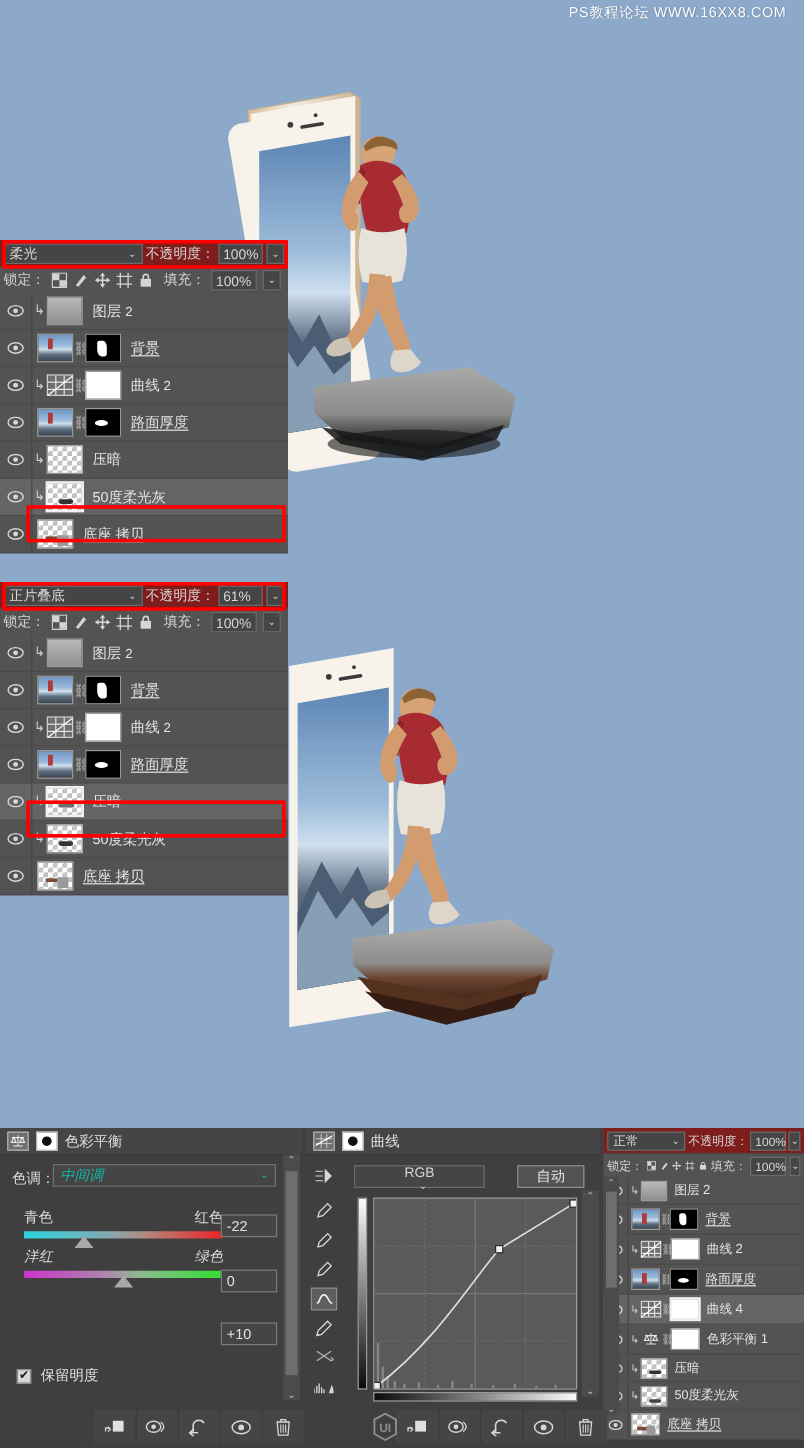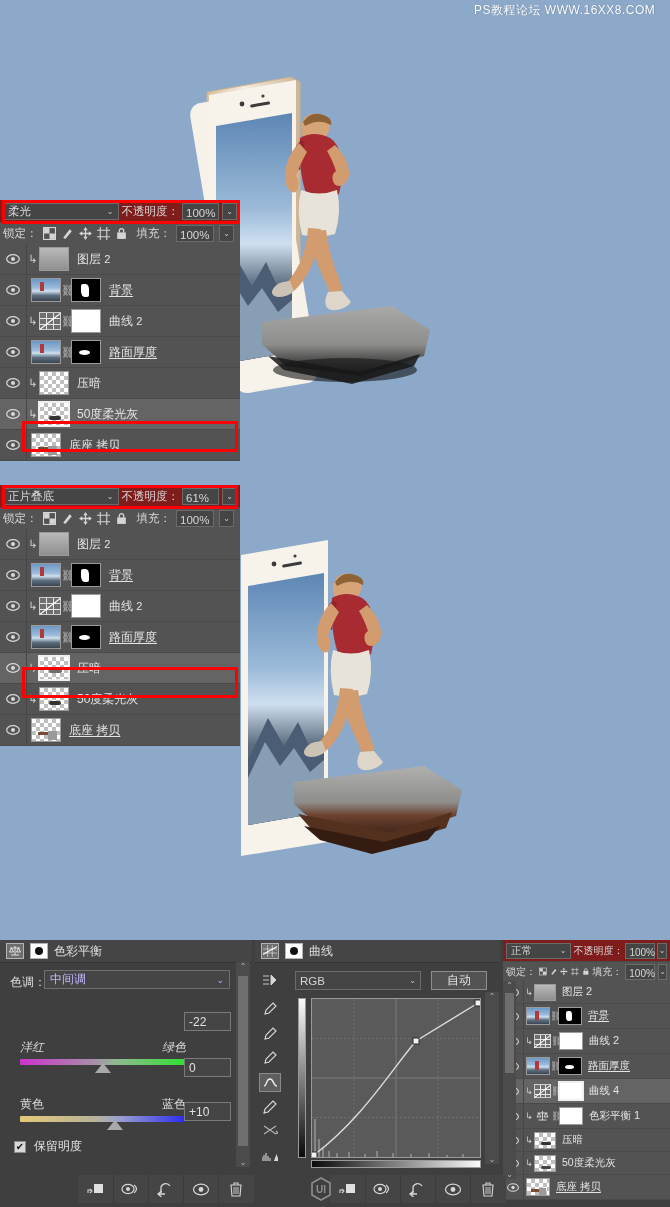--- a/index.html
+++ b/index.html
@@ -143,21 +143,21 @@
   .sl-labels{display:flex;justify-content:space-between;font-size:12px;color:#dcdcdc;}
   .sl-track{height:6px;border-radius:1px;margin-top:3px;position:relative;}
   .sl-knob{
     position:absolute;top:4px;width:0;height:0;
     border-left:8px solid transparent;border-right:8px solid transparent;
     border-bottom:10px solid #a9a9a9;
   }
   .tone-combo{
     background:#454545;border:1px solid #6f6f6f;height:19px;display:flex;
     align-items:center;justify-content:space-between;padding:0 5px;
-    font-size:12px;color:#c4b5fd;box-sizing:border-box;
+    font-size:12px;color:#14b8a6;box-sizing:border-box;font-style:italic;
   }
   .val-box{
     position:absolute;background:#454545;border:1px solid #7a7a7a;
     height:19px;width:47px;display:flex;align-items:center;padding-left:4px;
     font-size:12px;color:#e2e2e2;box-sizing:border-box;
   }
   .chk{
     width:12px;height:12px;background:#d8d8d8;border:1px solid #8c8c8c;
     display:flex;align-items:center;justify-content:center;
     font-size:10px;color:#1a1a1a;box-sizing:border-box;
@@ -610,46 +610,46 @@
           </div>
         <span class="ph-title">色彩平衡</span>
       </div>
 
       <div style="position:absolute;left:10px;top:34px;font-size:12px;color:#dcdcdc;">色调：</div>
       <div class="tone-combo" style="position:absolute;left:44px;top:30px;width:186px;">
         <span>中间调</span>
         <span style="font-size:9px;">⌄</span>
       </div>
 
+      <div class="slider-row" style="position:absolute;left:10px;top:66px;width:166px;">
+        <div class="sl-labels">
+          <span>青色</span>
+          <span>红色</span>
+        </div>
+        <div class="sl-track" style="background:linear-gradient(90deg,#2ad4e0,#8aa7ad 45%,#b08a82 60%,#ee2222);">
+          <div class="sl-knob" style="left:calc(30% - 8px);"></div>
+        </div>
+      </div>
       <div class="val-box" style="left:184px;top:72px;">
         <span>-22</span>
       </div>
 
       <div class="slider-row" style="position:absolute;left:10px;top:99px;width:166px;font-style:italic;">
         <div class="sl-labels">
           <span>洋红</span>
           <span>绿色</span>
         </div>
         <div class="sl-track" style="background:linear-gradient(90deg,#cc33cc,#a890a8 45%,#8fba8f 58%,#2ee02e);">
           <div class="sl-knob" style="left:calc(50% - 8px);"></div>
         </div>
       </div>
       <div class="val-box" style="left:184px;top:118px;">
         <span>0</span>
       </div>
 
-      <div class="slider-row" style="position:absolute;left:10px;top:156px;width:166px;">
-        <div class="sl-labels">
-          <span>黄色</span>
-          <span>蓝色</span>
-        </div>
-        <div class="sl-track" style="background:linear-gradient(90deg,#e3c878,#b8b398 45%,#9aa0cf 60%,#2a2aee);">
-          <div class="sl-knob" style="left:calc(57% - 8px);"></div>
-        </div>
-      </div>
       <div class="val-box" style="left:184px;top:162px;">
         <span>+10</span>
       </div>
 
       <div style="position:absolute;left:14px;top:198px;display:flex;align-items:center;gap:8px;">
         <div class="chk">
             <span>✔</span>
           </div>
         <span style="font-size:12px;color:#e0e0e0;">保留明度</span>
       </div>
@@ -673,21 +673,21 @@
             <b></b>
           </div>
         <span class="ph-title">曲线</span>
       </div>
 
       <div style="position:absolute;left:4px;top:30px;width:22px;height:20px;display:flex;align-items:center;justify-content:center;">
         <svg width="16" height="14" viewBox="0 0 16 14">
             <path d="M1 3 h6 M1 7 h6 M1 11 h6 M9 2 l5 5 l-5 5 Z" stroke="#d8d8d8" fill="#d8d8d8" stroke-width="0.9"></path>
           </svg>
       </div>
-      <div class="combo" style="position:absolute;left:40px;top:31px;width:126px;height:19px;">
+      <div class="combo" style="position:absolute;left:40px;top:31px;width:109px;height:19px;flex-direction:column;">
         <span>RGB</span>
         <span class="chev">⌄</span>
       </div>
       <div style="position:absolute;left:176px;top:31px;width:56px;height:19px;background:#535353;border:1px solid #8e8e8e;display:flex;align-items:center;justify-content:center;font-size:12px;color:#e3e3e3;box-sizing:border-box;">
         <span>自动</span>
       </div>
 
       <div class="tool-col" style="left:2px;top:56px;width:26px;height:165px;">
         <div class="tool-btn">
           <svg width="14" height="14" viewBox="0 0 14 14">

